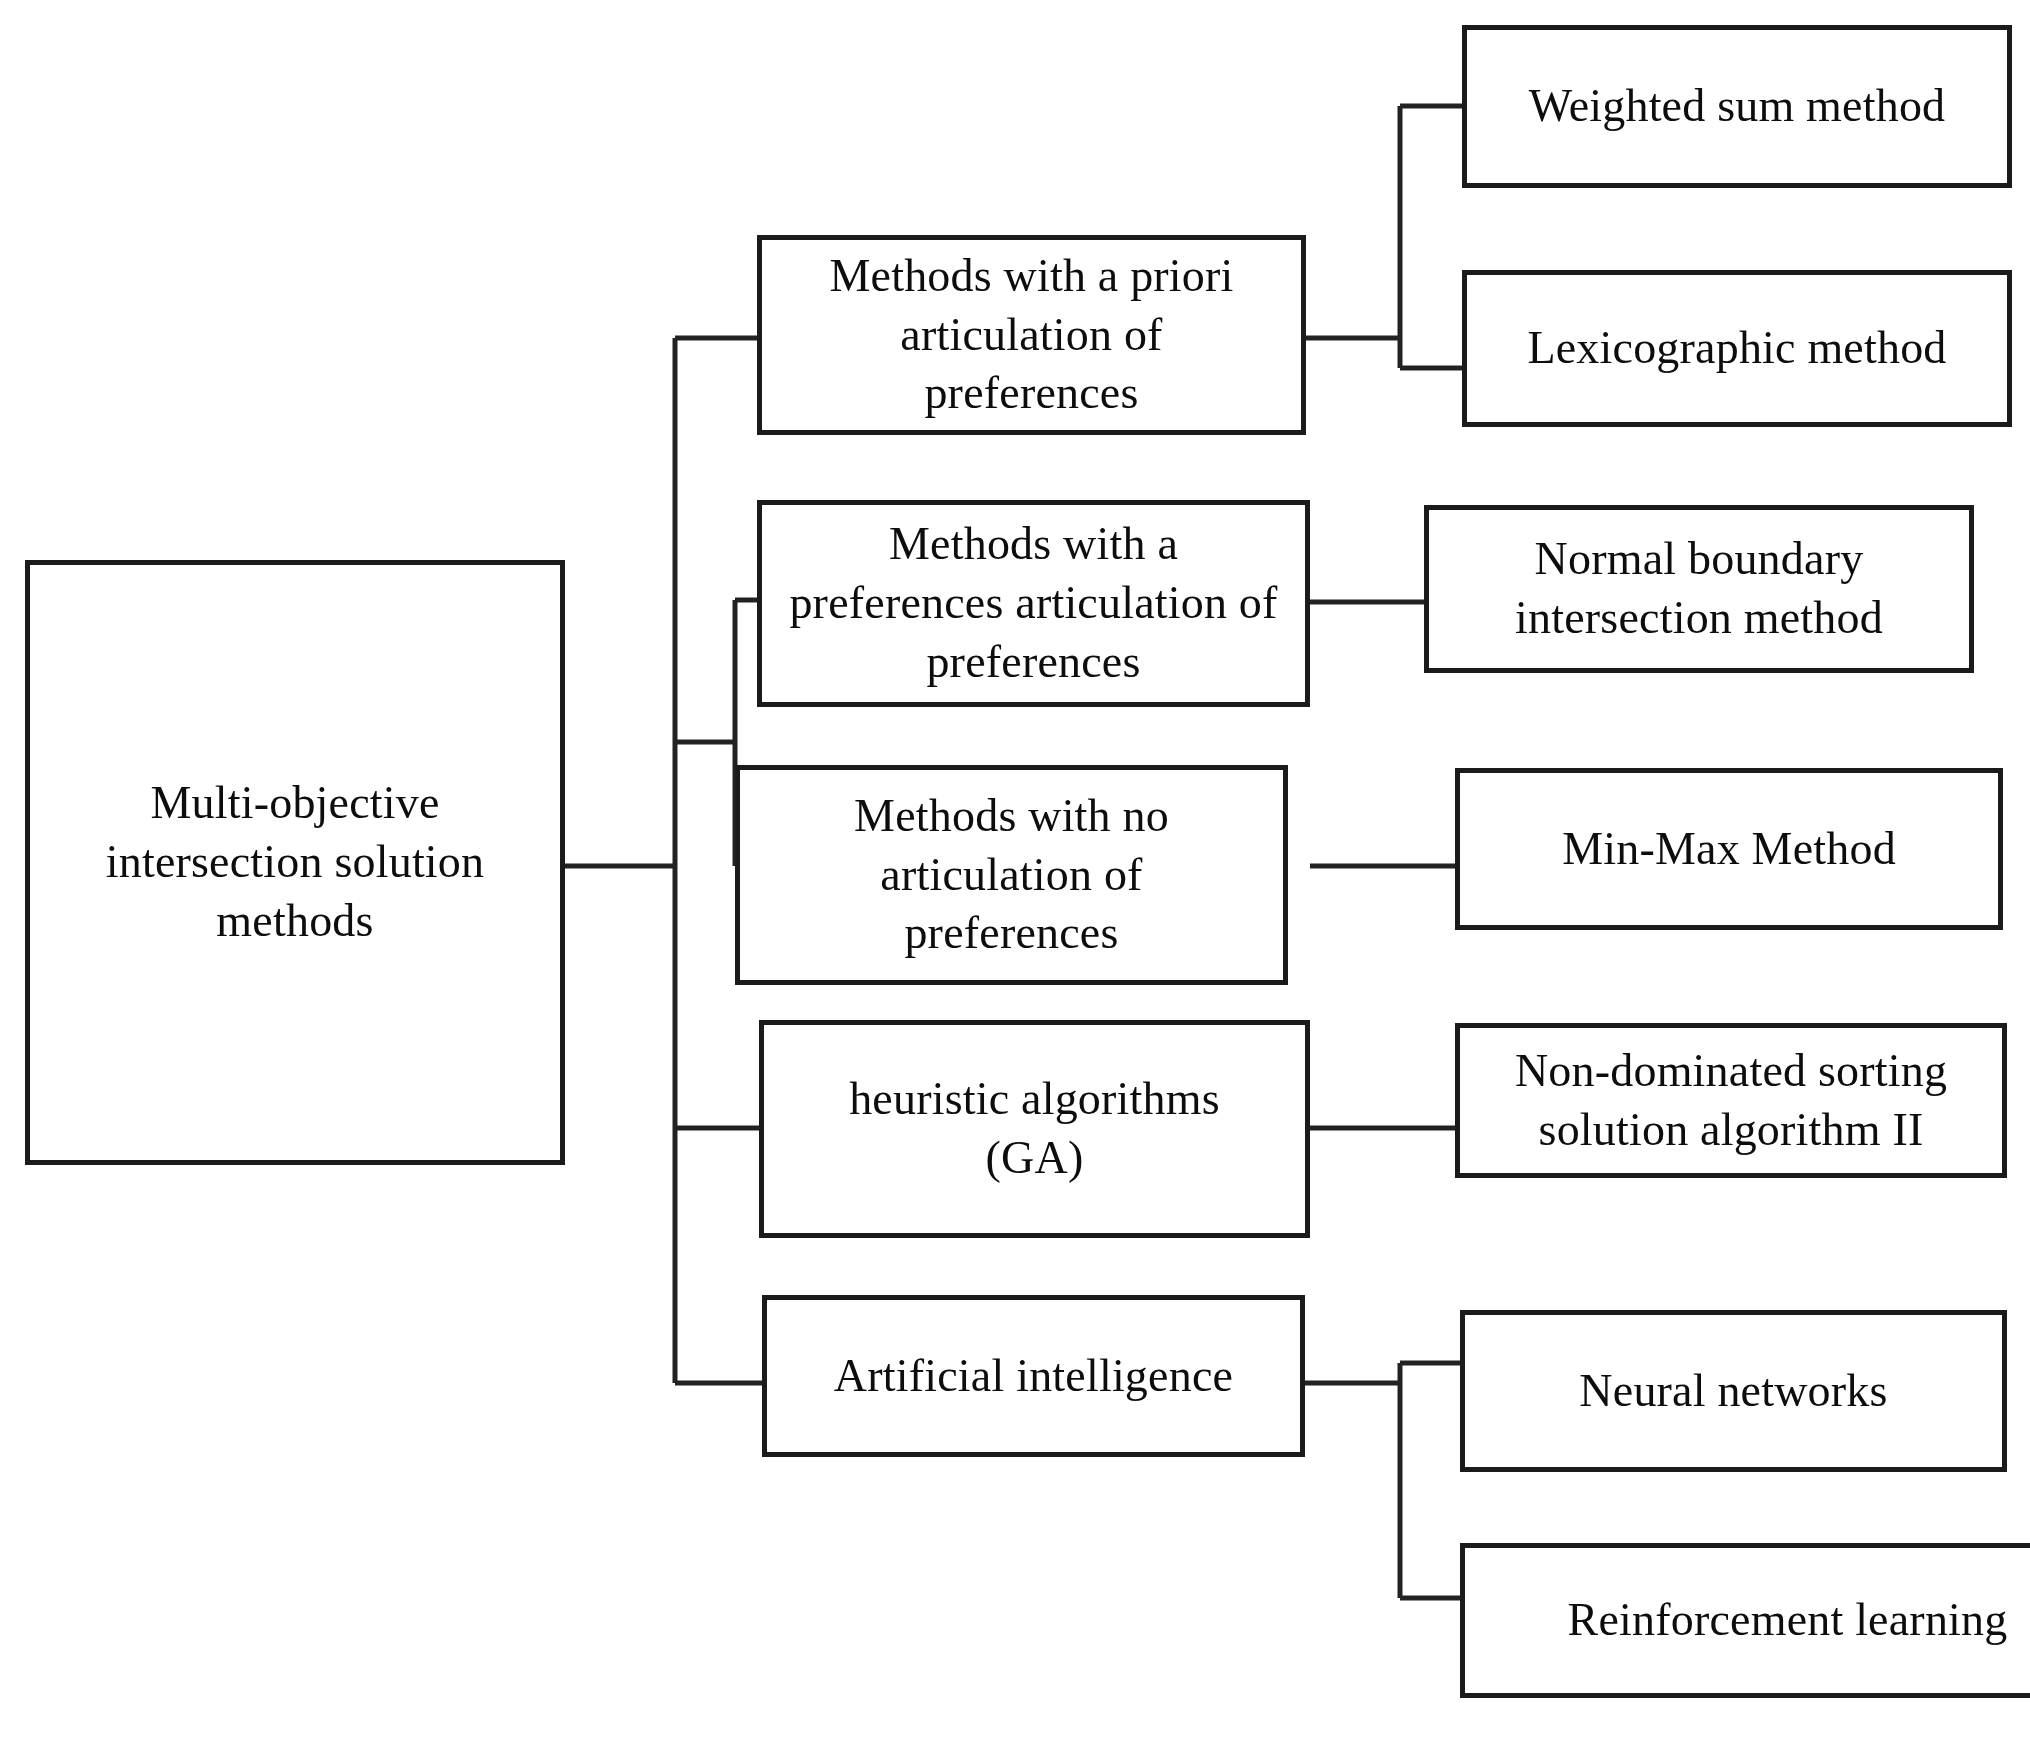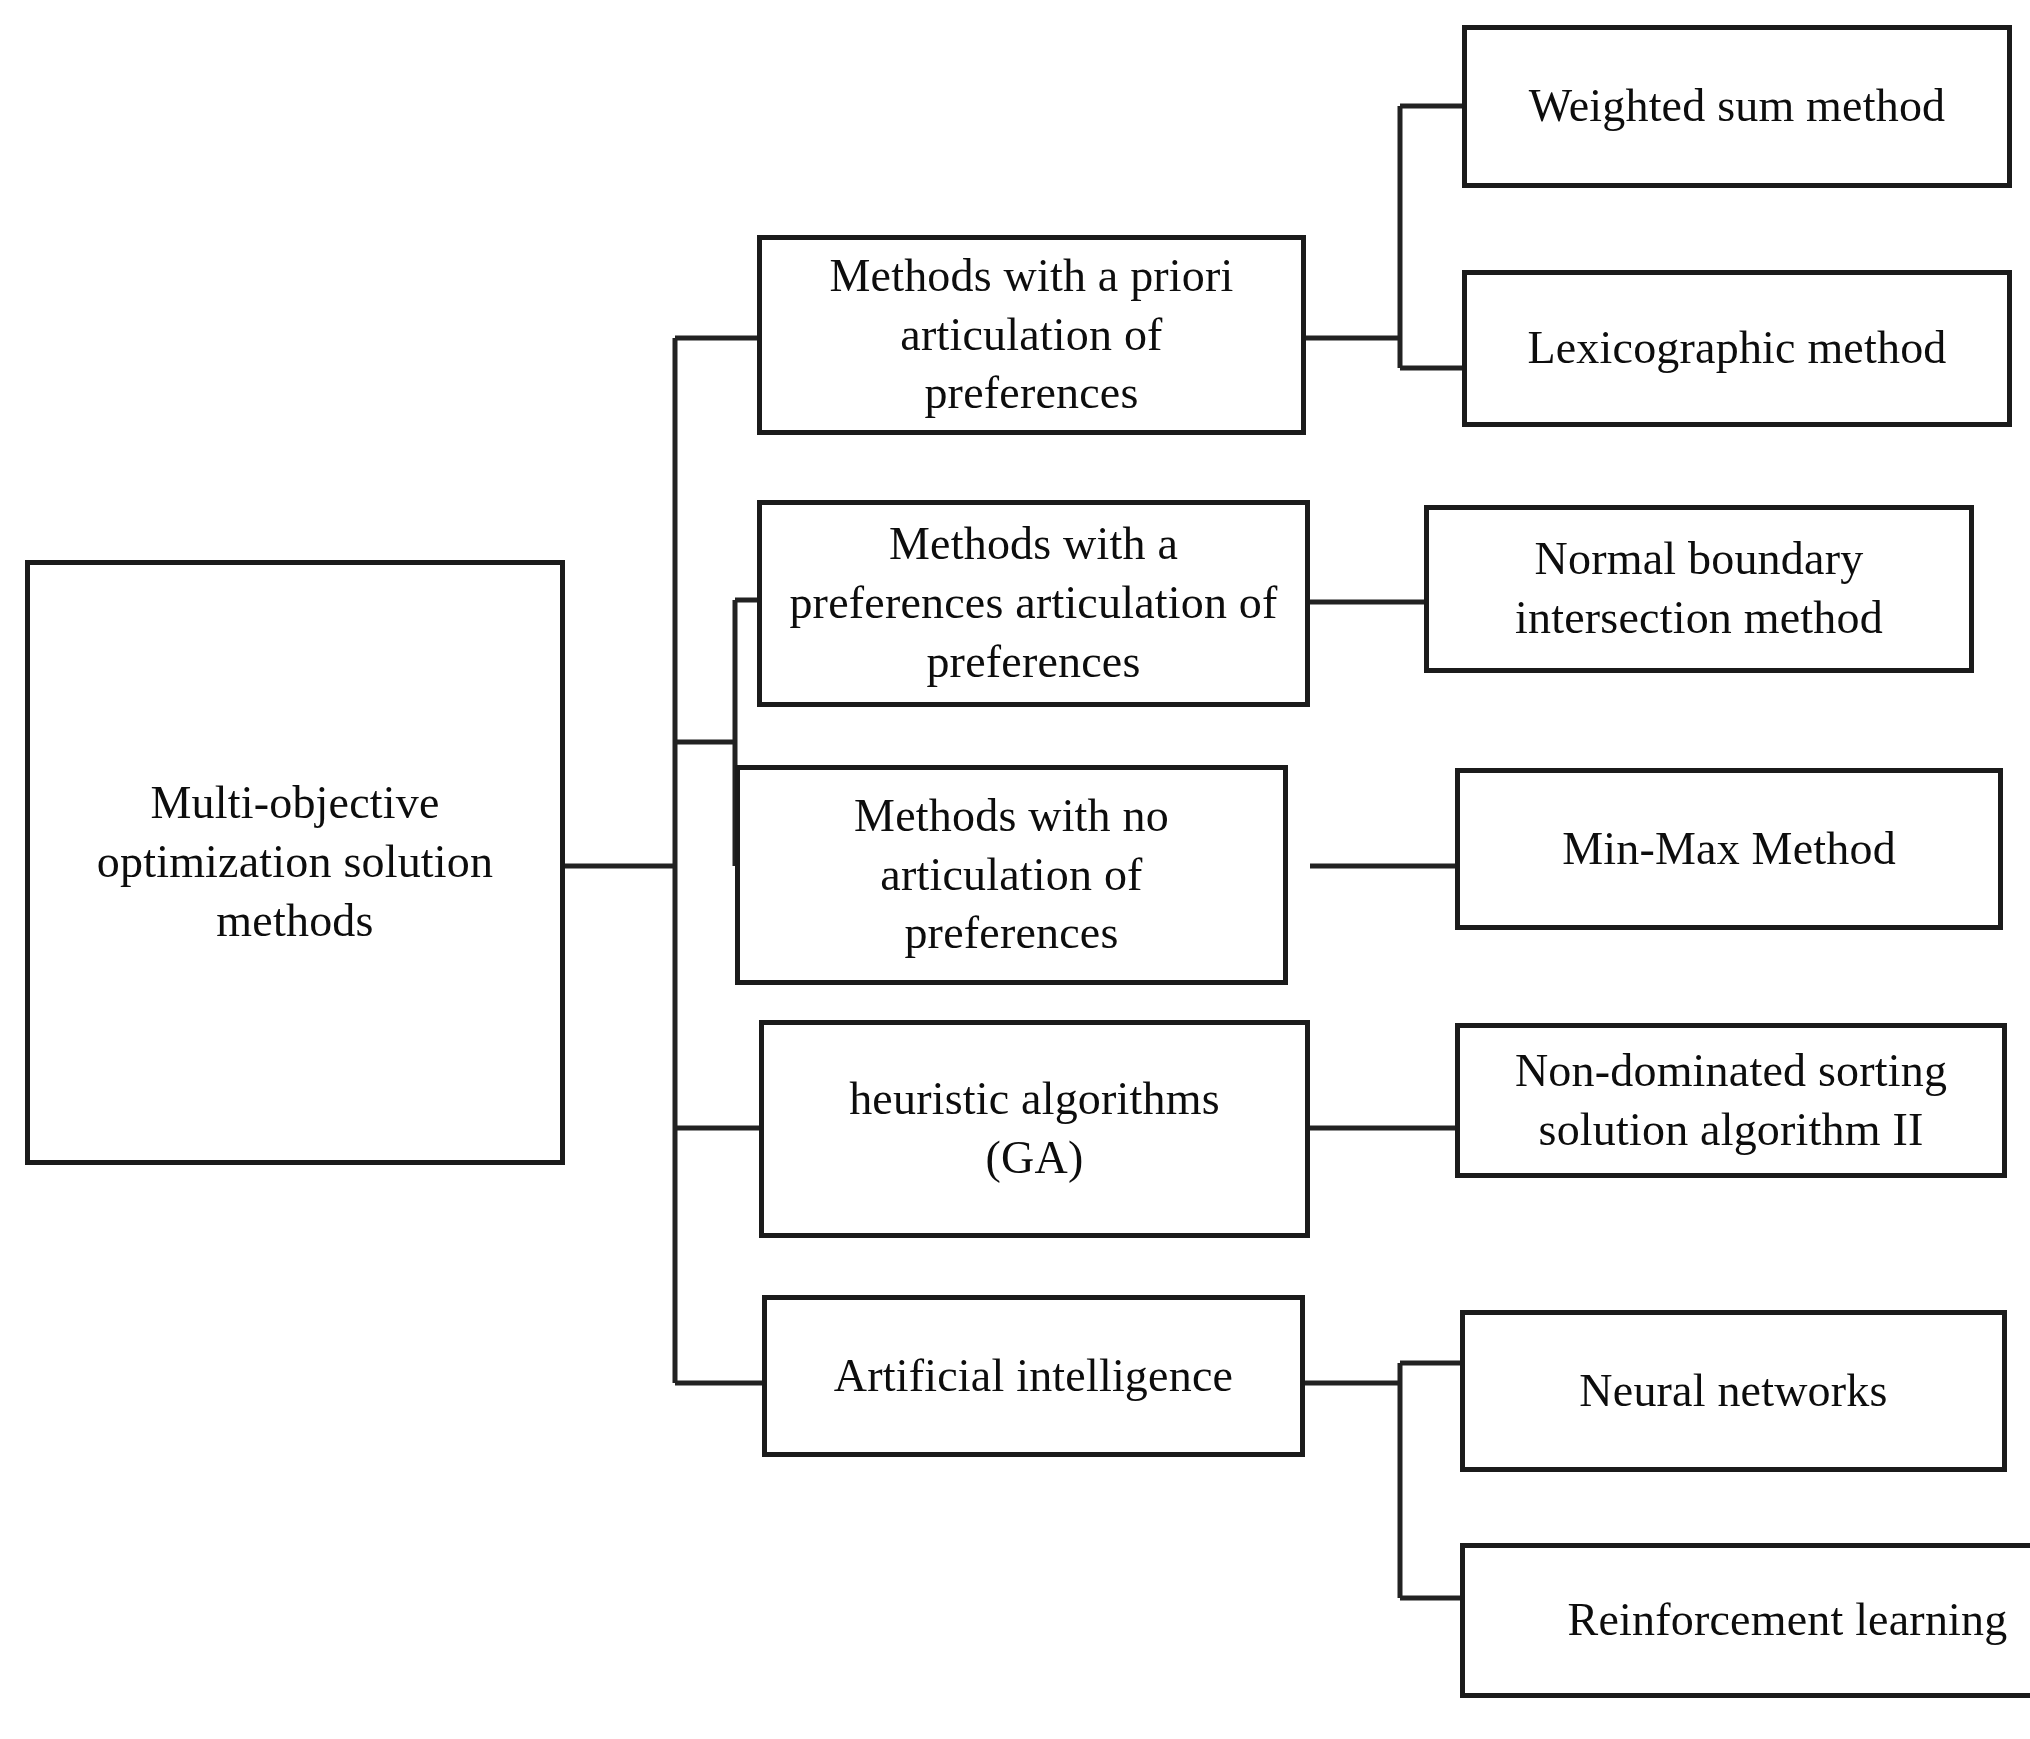--- a/index.html
+++ b/index.html
@@ -50,21 +50,21 @@
       M1310 1128 H1455
       M675 1383 H762
       M1305 1383 H1400
       M1400 1363 V1598
       M1400 1363 H1460
       M1400 1598 H1460"></path>
   </svg>
 
   <div class="node" style="left:25px;top:560px;width:540px;height:605px">
     <span>Multi-objective</span>
-    <span>optimization solution</span>
+    <span>intersection solution</span>
     <span>methods</span>
   </div>
 
   <div class="node" style="left:757px;top:235px;width:549px;height:200px">
     <span>Methods with a priori</span>
     <span>articulation of</span>
     <span>preferences</span>
   </div>
 
   <div class="node" style="left:757px;top:500px;width:553px;height:207px">

